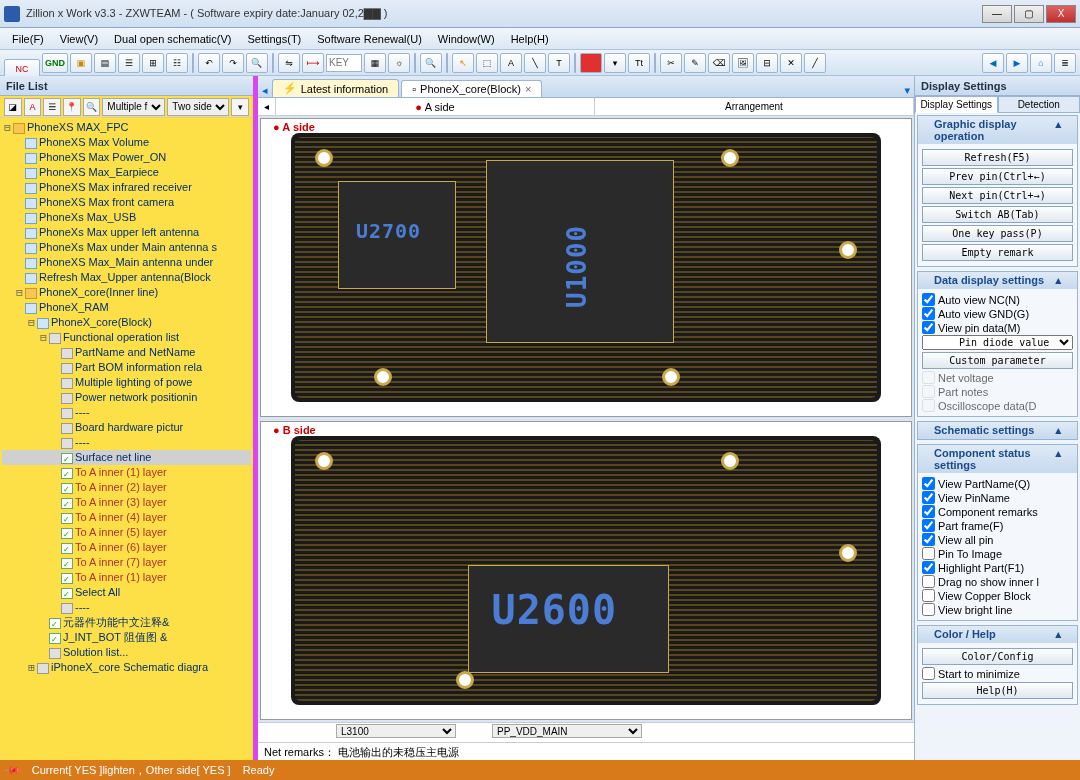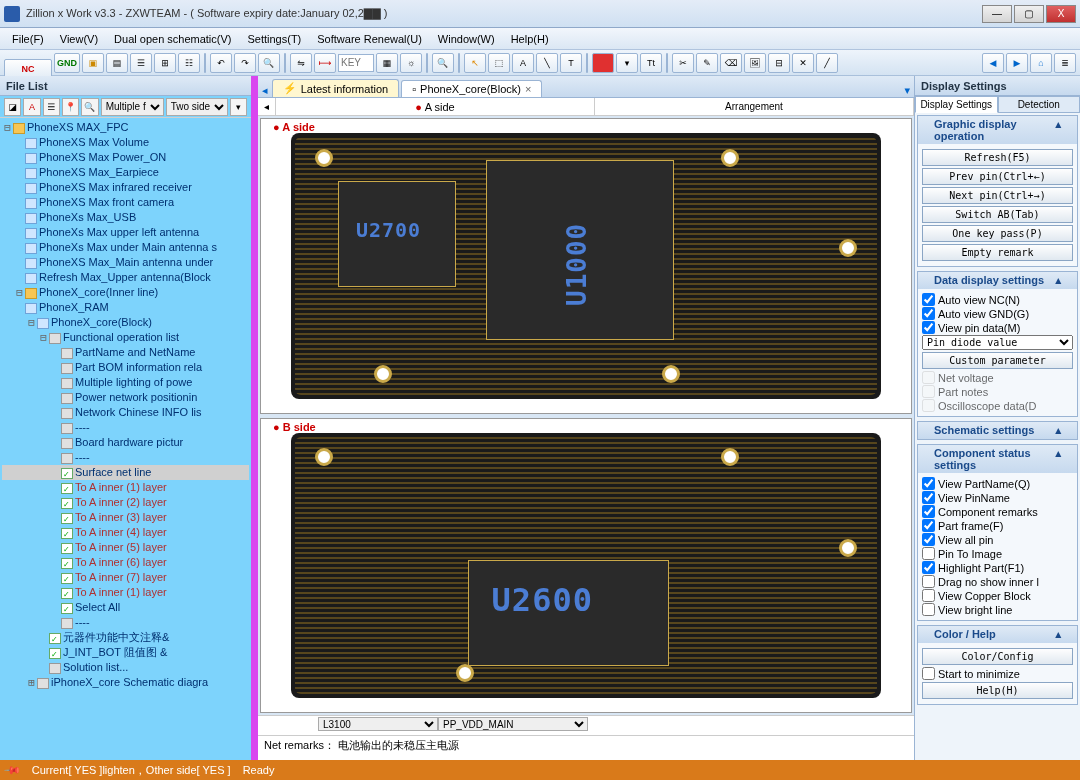--- a/index.html
+++ b/index.html
@@ -13,31 +13,31 @@
 .titlebar .wbtn { width: 30px; height: 18px; background: linear-gradient(#f0f0f0,#d5d5d5); border: 1px solid #888; text-align: center; line-height: 16px; font-size: 10px; cursor: pointer; }
 .titlebar .wbtn.close { background: linear-gradient(#e06060,#c03030); color: #fff; }
 
 
 .menubar { height: 22px; background: linear-gradient(#f2f6fc,#dbe7f4); display: flex; align-items: center; padding: 0 4px; border-bottom: 1px solid #b0c4de; }
 .menubar .mitem { padding: 2px 8px; cursor: pointer; }
 
 
 .toolbar { height: 26px; background: linear-gradient(#eef4fb,#d4e3f2); display: flex; align-items: center; padding: 0 4px; border-bottom: 1px solid #a9c0db; gap: 2px; }
 .tbtn { width: 22px; height: 20px; border: 1px solid #9ab4d4; background: linear-gradient(#fefefe,#e2ecf6); display: flex; align-items: center; justify-content: center; font-size: 9px; cursor: pointer; border-radius: 2px; }
-.tbtn.nc { font-weight: bold; color: #c00; width: 48px; margin-top: 12px; }
+.tbtn.nc { font-weight: normal; color: #c00; width: 36px; margin-top: 12px; }
 .tbtn.gnd { font-weight: bold; color: #070; width: 26px; }
 .tbtn.red { background: #e03030; }
 .tbtn.sep { width: 2px; border: none; background: #9ab4d4; margin: 0 2px; }
 .tinput { width: 36px; height: 18px; border: 1px solid #9ab4d4; font-size: 10px; padding: 0 2px; }
 
 
 .main { flex: 1; display: flex; min-height: 0; }
 
 
-.filepanel { width: 258px; display: flex; flex-direction: column; background: #7dd3fc; border-right: 7px solid #d946ef; }
+.filepanel { width: 258px; display: flex; flex-direction: column; background: #fde047; border-right: 5px solid #d946ef; }
 .panelhead { height: 20px; background: linear-gradient(#dfeaf6,#c6d9ee); padding: 0 6px; line-height: 20px; font-weight: bold; color: #234; border-bottom: 1px solid #9ab4d4; }
 .filetool { height: 22px; display: flex; align-items: center; gap: 2px; padding: 0 4px; border-bottom: 1px solid #d0d0d0; }
 .filetool .ft { width: 18px; height: 18px; border: 1px solid #aaa; background: #f5f5f5; font-size: 9px; text-align: center; line-height: 16px; cursor: pointer; }
 .filetool select { font-size: 10px; height: 18px; border: 1px solid #aaa; }
 .tree { flex: 1; overflow: auto; padding: 2px; }
 .tnode { white-space: nowrap; line-height: 15px; cursor: pointer; }
 .tnode .tw { display: inline-block; width: 11px; text-align: center; color: #666; font-family: monospace; }
 .tnode .ticon { display: inline-block; width: 12px; height: 11px; vertical-align: middle; margin-right: 2px; }
 .ticon.folder { background: #f7c654; border: 1px solid #c99a2a; }
 .ticon.file { background: #cfe6ff; border: 1px solid #6fa3d9; }
@@ -64,32 +64,32 @@
 .pcb::before { content: ""; position: absolute; inset: 4px; background:
   repeating-linear-gradient(0deg, #8a6a20 0 2px, #1a1a1a 2px 5px),
   repeating-linear-gradient(90deg, #8a6a20 0 2px, transparent 2px 5px);
   opacity: 0.55; border-radius: 6px; }
 .chip { position: absolute; background: #2a2a2a; border: 1px solid #caa94a; }
 .chiplbl { position: absolute; color: #4b7dd4; font-family: monospace; font-weight: bold; letter-spacing: 1px; }
 .hole { position: absolute; width: 18px; height: 18px; border: 3px solid #caa94a; border-radius: 50%; background: #fff; }
 
 
 .infobar { height: 20px; display: flex; background: #fff; border-top: 1px solid #ccc; }
-.infobar input, .infobar select { height: 14px; font-size: 10px; border: 1px solid #aaa; margin: 1px 0; }
-.remark { height: 25px; background: #fff; border-top: 1px solid #ccc; padding: 0 6px; line-height: 18px; font-size: 11px; }
+.infobar input, .infobar select { height: 14px; font-size: 10px; border: 1px solid #aaa; margin: 1px 18px; }
+.remark { height: 18px; background: #fff; border-top: 1px solid #ccc; padding: 0 6px; line-height: 18px; font-size: 11px; }
 
 
 .rightpanel { width: 166px; background: #eef4fa; border-left: 1px solid #9ab4d4; display: flex; flex-direction: column; overflow-y: auto; }
 .rgroup { border: 1px solid #9ab4d4; margin: 2px; background: #f4f8fc; }
 .rgroup .rhead { background: linear-gradient(#dfeaf6,#c6d9ee); color: #1a4a8a; font-weight: bold; padding: 2px 16px; display: flex; justify-content: space-between; }
 .rgroup .rbody { padding: 3px 4px; }
 .rbtn { display: block; width: 100%; margin: 2px 0; padding: 2px 0; background: linear-gradient(#fefefe,#e0e8f0); border: 1px solid #8aa5c4; font-family: monospace; font-size: 10px; cursor: pointer; }
 .rchk { display: flex; align-items: center; gap: 3px; font-family: monospace; font-size: 10px; margin: 1px 0; }
 .rchk input { margin: 0; }
-.rsel { width: 100%; font-family: monospace; font-size: 10px; }
+.rsel { width: 100%; font-family: monospace; font-size: 10px; padding-left: 32px; }
 .rtabs { display: flex; }
 .rtab { flex: 1; text-align: center; padding: 2px 0; background: #dfeaf6; border: 1px solid #9ab4d4; cursor: pointer; font-size: 10px; }
 .rtab.active { background: #fff; border-bottom-color: #fff; }
 
 
 .statusbar { height: 20px; background: #d97a1a; color: #fff; display: flex; align-items: center; padding: 0 6px; gap: 12px; font-size: 11px; }
 .statusbar .pin { transform: rotate(45deg); display: inline-block; }
 </style>
 </head>
 <body>
@@ -186,21 +186,20 @@
         <div class="tnode" style="padding-left: 12px;"><span class="tw"></span><span class="ticon file"></span><span class="lbl">PhoneXS Max_Main antenna under</span></div>
         <div class="tnode" style="padding-left: 12px;"><span class="tw"></span><span class="ticon file"></span><span class="lbl">Refresh Max_Upper antenna(Block</span></div>
         <div class="tnode" style="padding-left: 12px;"><span class="tw">⊟</span><span class="ticon folder"></span><span class="lbl">PhoneX_core(Inner line)</span></div>
         <div class="tnode" style="padding-left: 12px;"><span class="tw"></span><span class="ticon file"></span><span class="lbl">PhoneX_RAM</span></div>
         <div class="tnode" style="padding-left: 24px;"><span class="tw">⊟</span><span class="ticon file"></span><span class="lbl">PhoneX_core(Block)</span></div>
         <div class="tnode" style="padding-left: 36px;"><span class="tw">⊟</span><span class="ticon op"></span><span class="lbl">Functional operation list</span></div>
         <div class="tnode" style="padding-left: 48px;"><span class="tw"></span><span class="ticon op"></span><span class="lbl">PartName and NetName</span></div>
         <div class="tnode" style="padding-left: 48px;"><span class="tw"></span><span class="ticon op"></span><span class="lbl">Part BOM information rela</span></div>
         <div class="tnode" style="padding-left: 48px;"><span class="tw"></span><span class="ticon op"></span><span class="lbl">Multiple lighting of powe</span></div>
         <div class="tnode" style="padding-left: 48px;"><span class="tw"></span><span class="ticon op"></span><span class="lbl">Power network positionin</span></div>
-        <div class="tnode" style="padding-left: 48px;"><span class="tw"></span><span class="ticon op"></span><span class="lbl">Network Chinese INFO lis</span></div>
         <div class="tnode" style="padding-left: 48px;"><span class="tw"></span><span class="ticon op"></span><span class="lbl">----</span></div>
         <div class="tnode" style="padding-left: 48px;"><span class="tw"></span><span class="ticon op"></span><span class="lbl">Board hardware pictur</span></div>
         <div class="tnode" style="padding-left: 48px;"><span class="tw"></span><span class="ticon op"></span><span class="lbl">----</span></div>
         <div class="tnode sel" style="padding-left: 48px;"><span class="tw"></span><span class="ticon check"></span><span class="lbl">Surface net line</span></div>
         <div class="tnode" style="padding-left: 48px;"><span class="tw"></span><span class="ticon check"></span><span class="lbl red">To A inner (1) layer</span></div>
         <div class="tnode" style="padding-left: 48px;"><span class="tw"></span><span class="ticon check"></span><span class="lbl red">To A inner (2) layer</span></div>
         <div class="tnode" style="padding-left: 48px;"><span class="tw"></span><span class="ticon check"></span><span class="lbl red">To A inner (3) layer</span></div>
         <div class="tnode" style="padding-left: 48px;"><span class="tw"></span><span class="ticon check"></span><span class="lbl red">To A inner (4) layer</span></div>
         <div class="tnode" style="padding-left: 48px;"><span class="tw"></span><span class="ticon check"></span><span class="lbl red">To A inner (5) layer</span></div>
         <div class="tnode" style="padding-left: 48px;"><span class="tw"></span><span class="ticon check"></span><span class="lbl red">To A inner (6) layer</span></div>
@@ -240,21 +239,21 @@
           <div class="hole" style="right:24%;top:6%"></div>
           <div class="hole" style="left:14%;bottom:6%"></div>
           <div class="hole" style="right:34%;bottom:6%"></div>
           <div class="hole" style="right:4%;top:40%"></div>
         </div>
       </div>
       <div class="board">
         <div class="boardlabel"><span style="color:#c00">●</span> <span>B side</span></div>
         <div class="pcb">
           <div class="chip" style="left:30%;top:48%;width:34%;height:40%"></div>
-          <div class="chiplbl" style="left:34%;top:56%;font-size:32px">U2600</div>
+          <div class="chiplbl" style="left:34%;top:56%;font-size:40px">U2600</div>
           <div class="hole" style="left:4%;top:6%"></div>
           <div class="hole" style="right:24%;top:6%"></div>
           <div class="hole" style="left:28%;bottom:6%"></div>
           <div class="hole" style="right:4%;top:40%"></div>
         </div>
       </div>
     </div>
     <div class="infobar">
       <div style="width:60px"></div>
       <select style="width:120px"><option>L3100</option></select>

